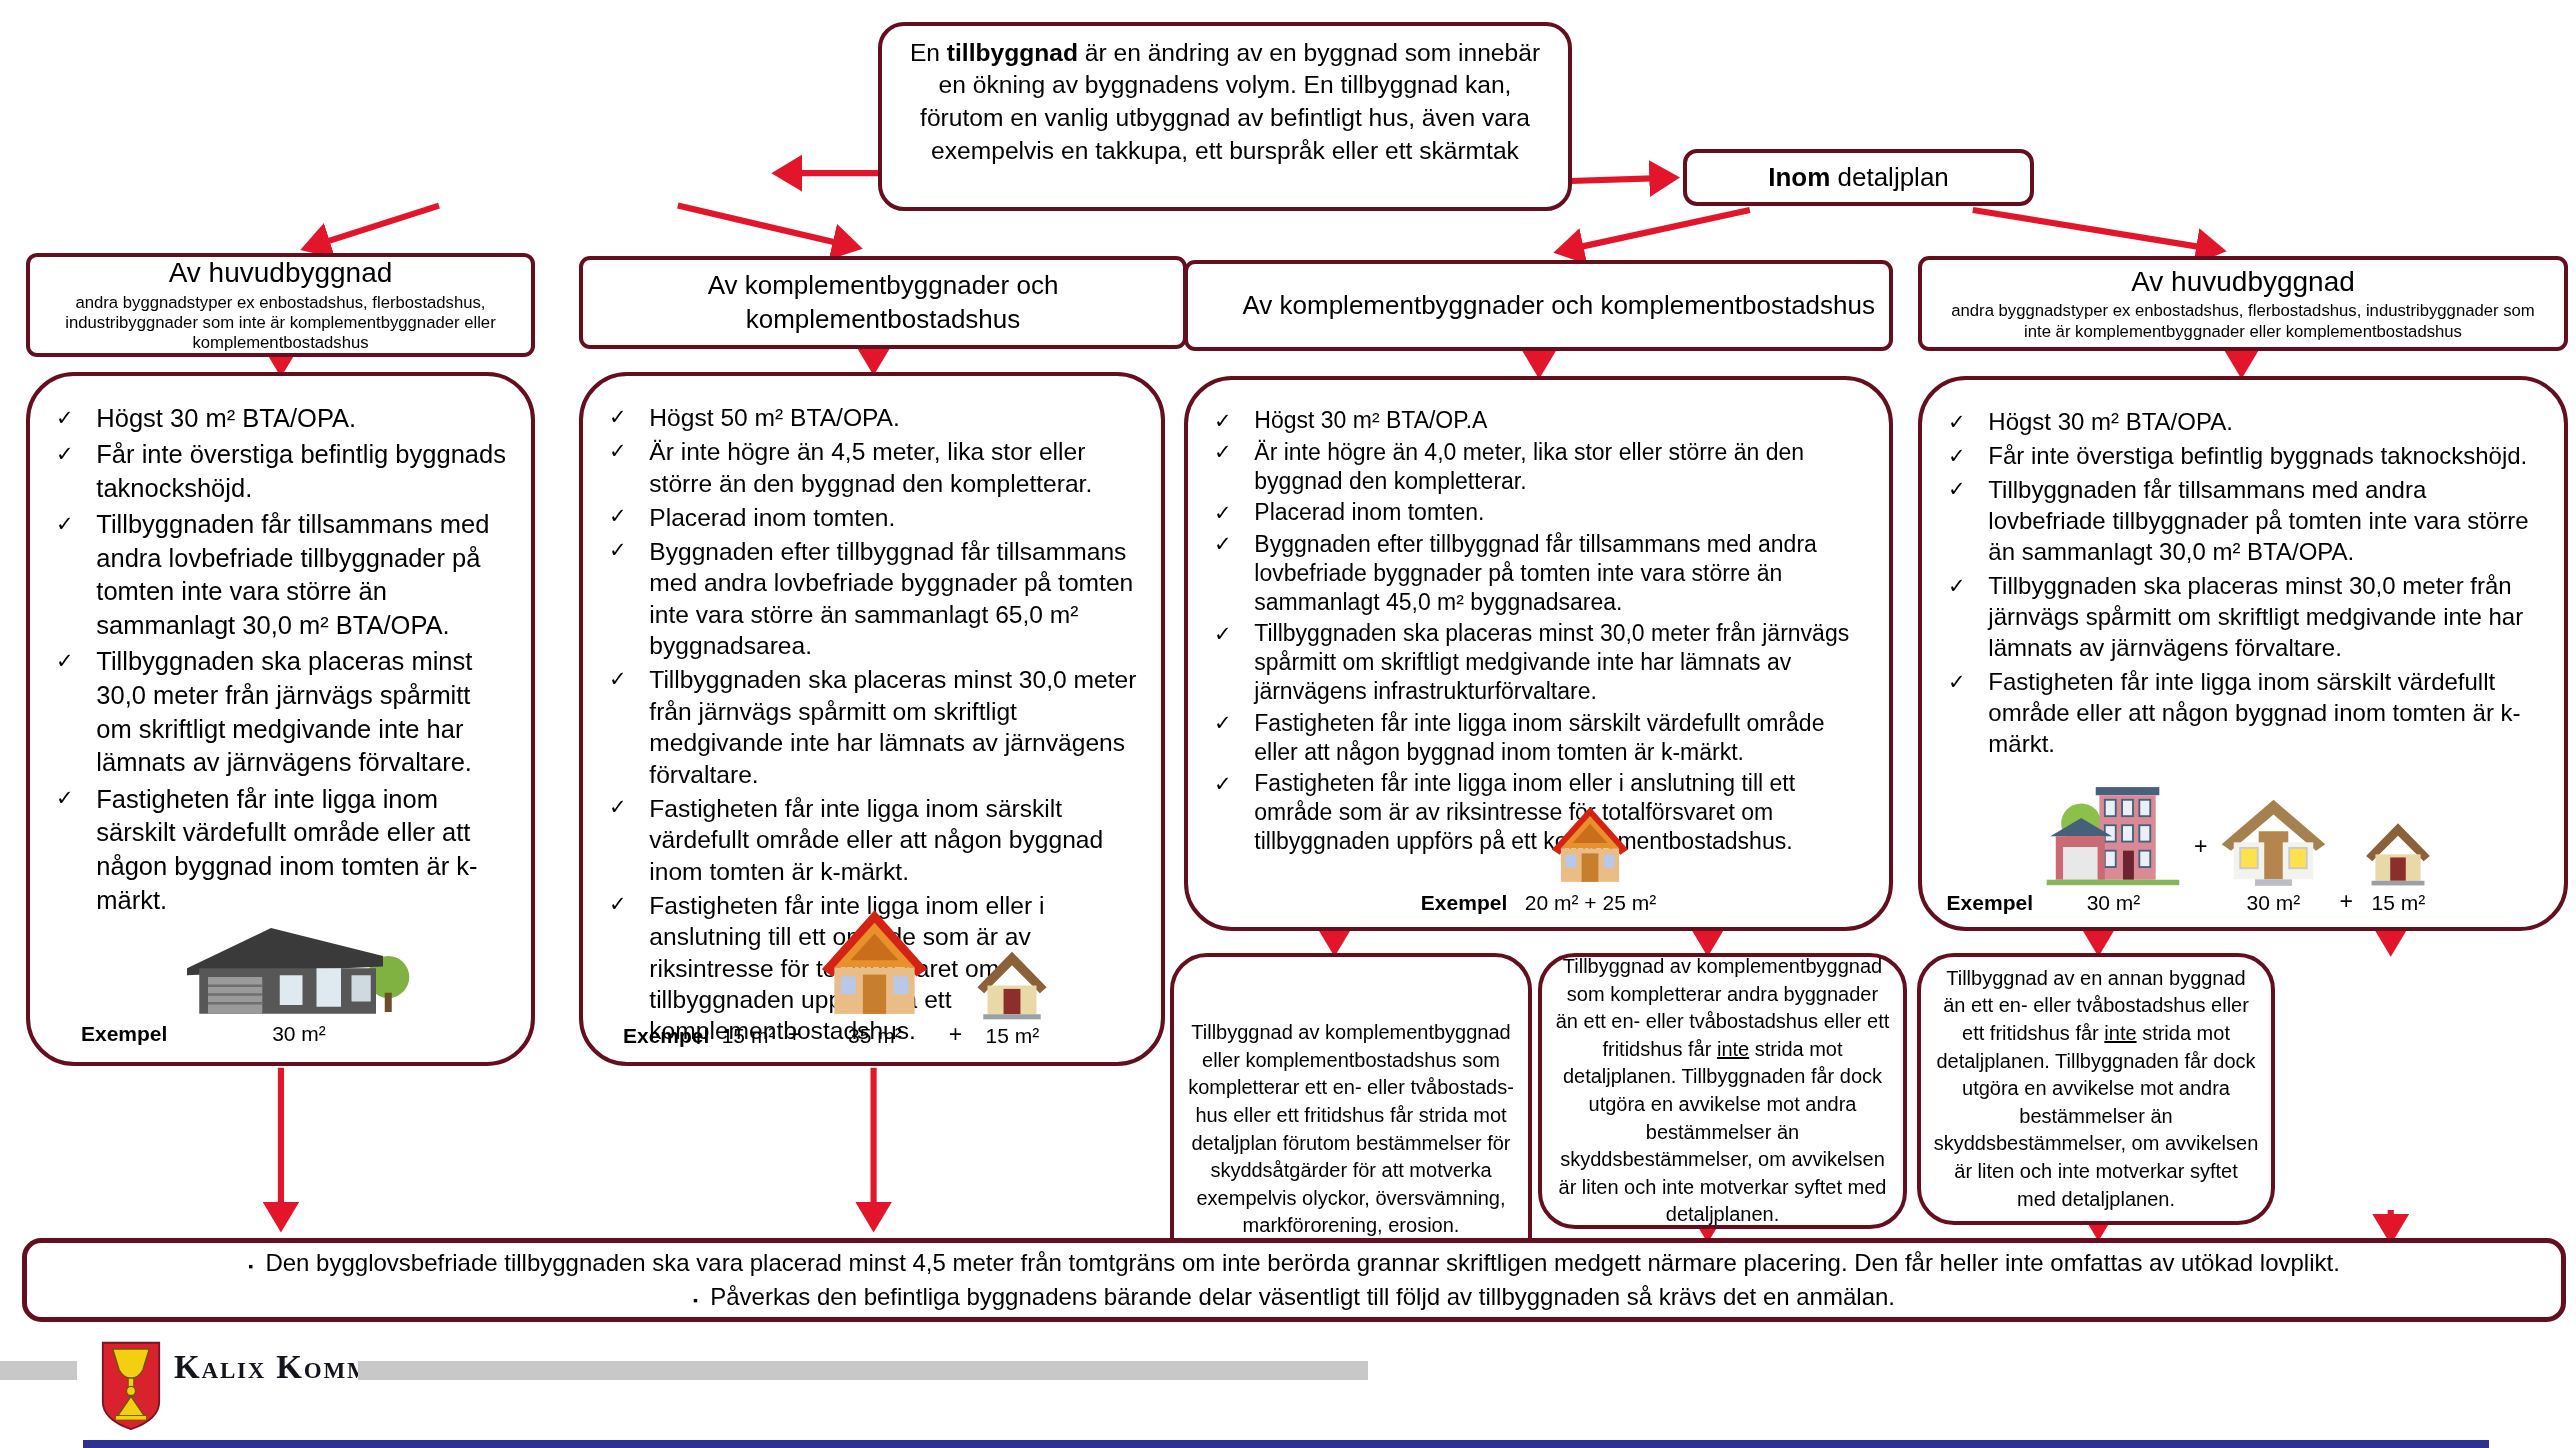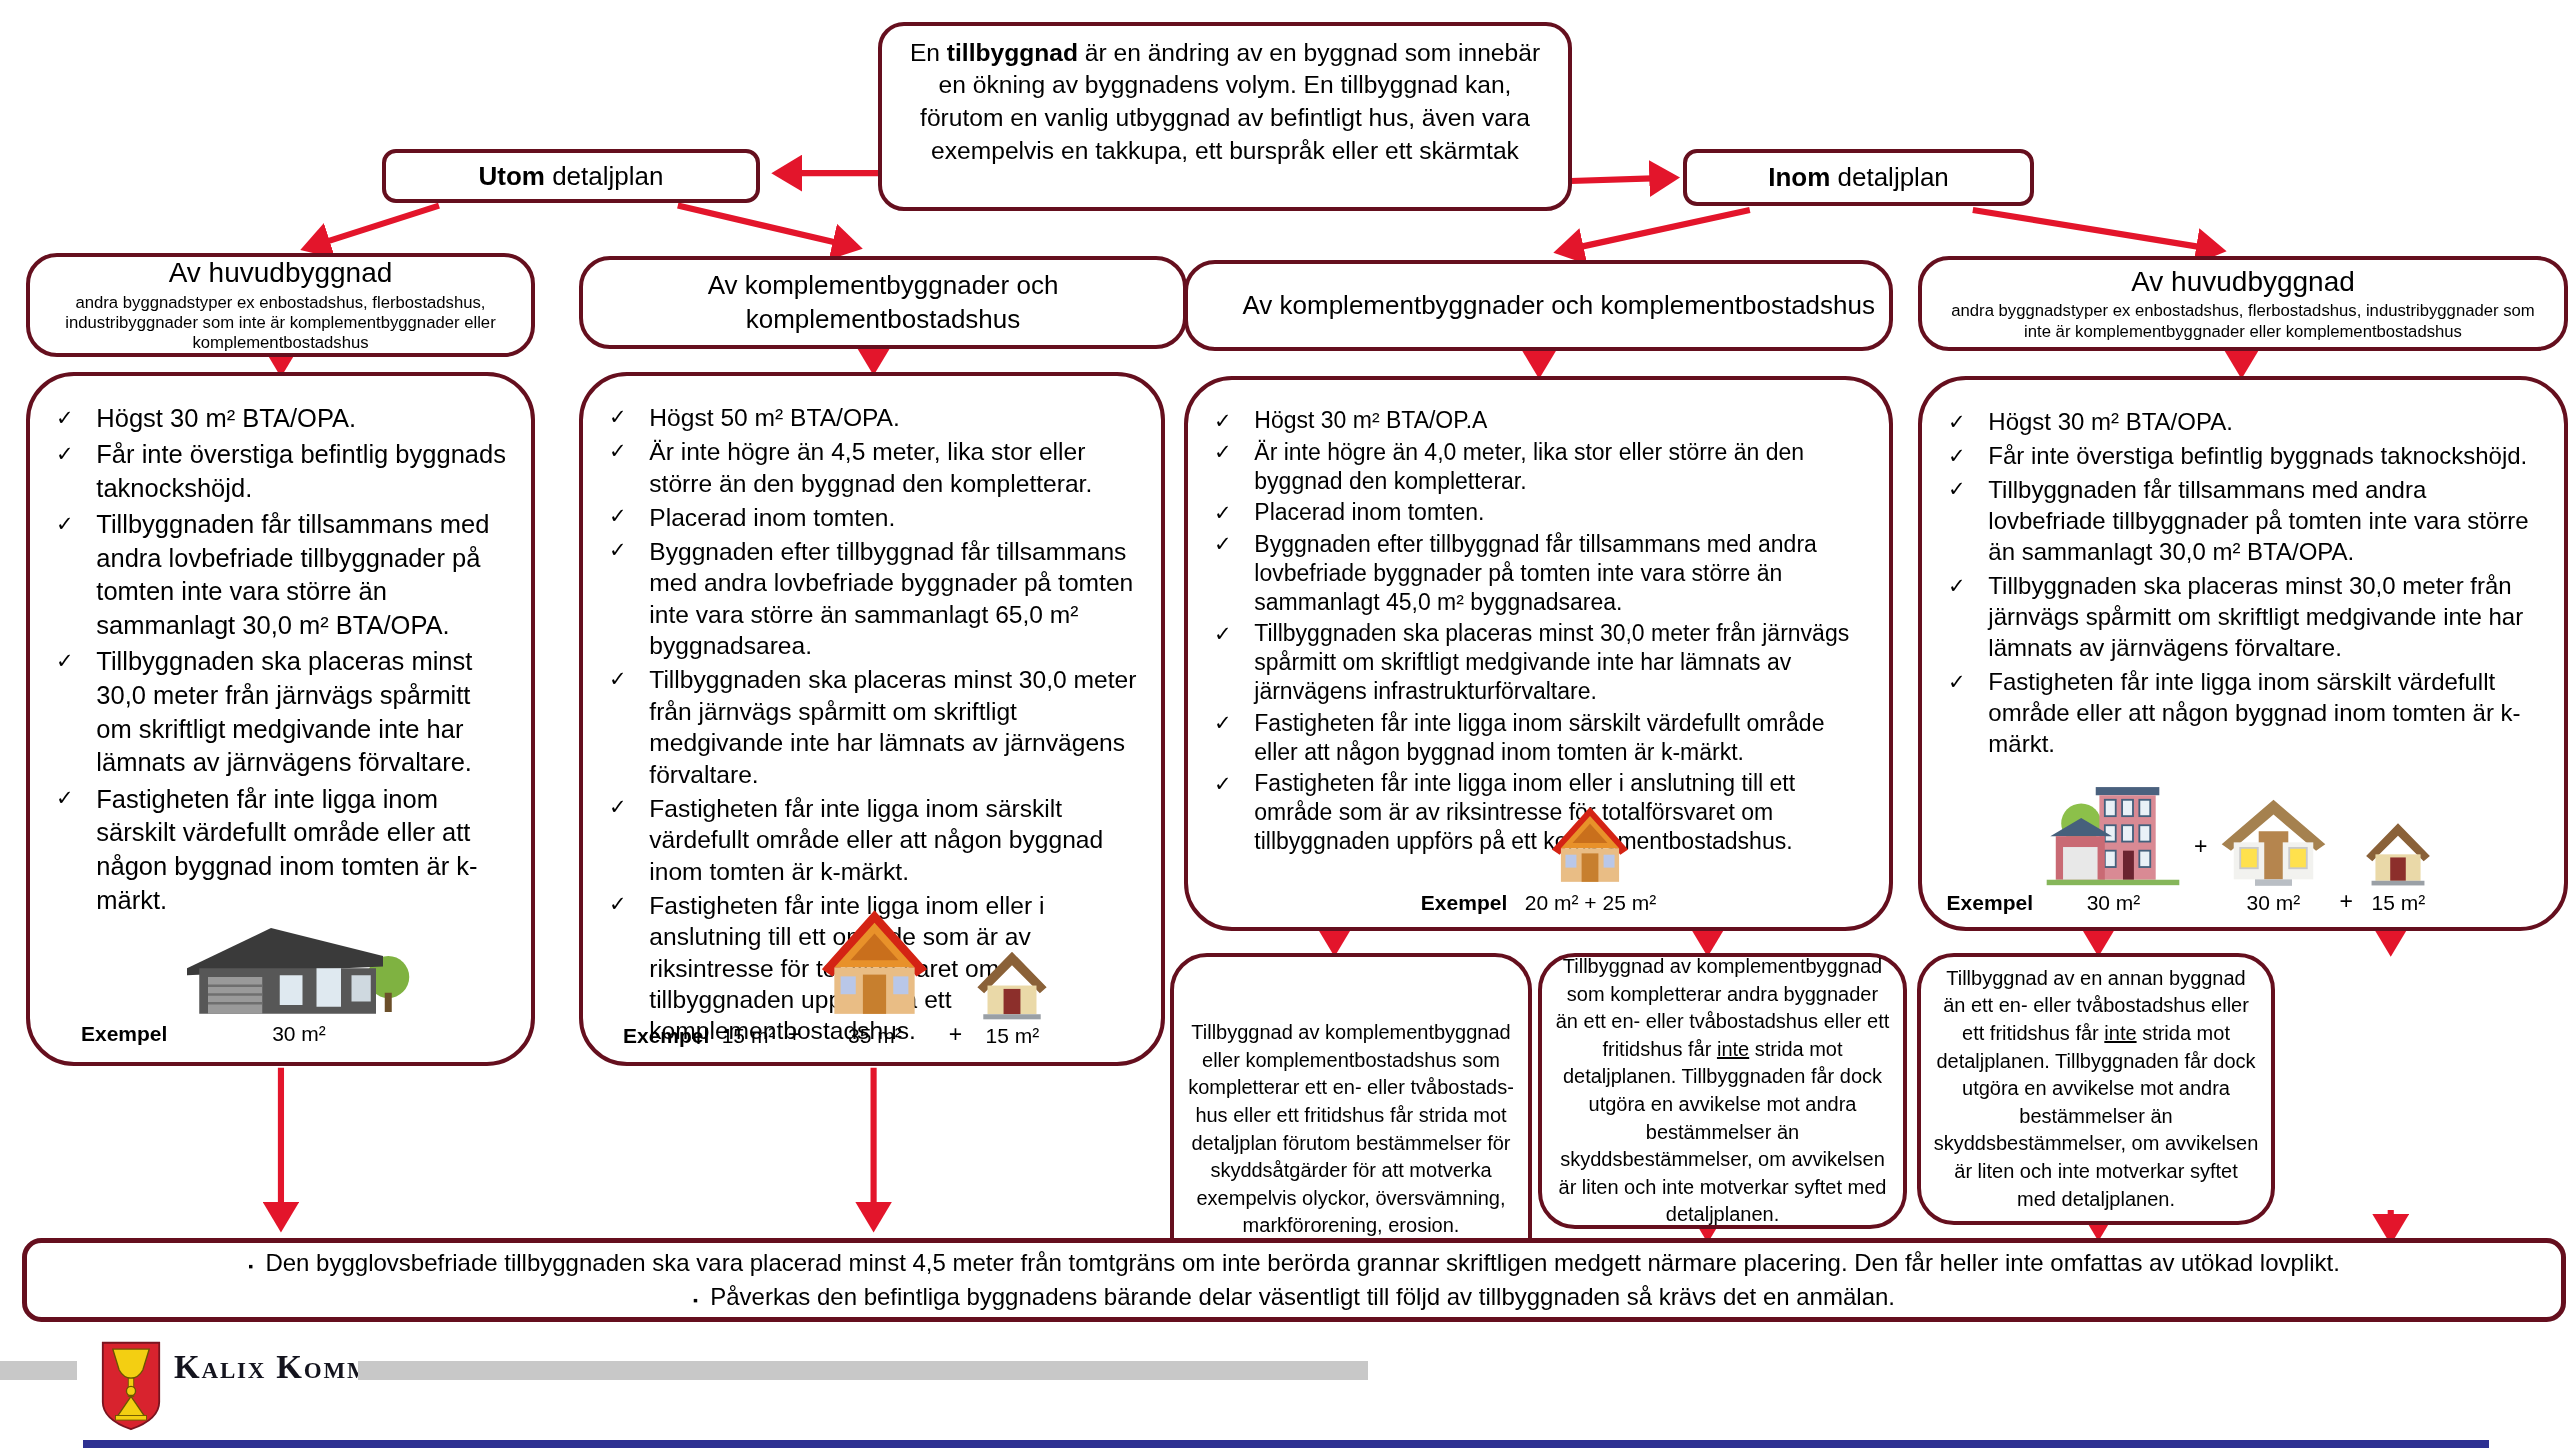--- a/index.html
+++ b/index.html
@@ -10,21 +10,21 @@
   
   #title-box{left:878px;top:22px;width:694px;height:189px;border-radius:26px;padding:10.5px 23px;}
   .tb-title{font-size:35px;font-weight:bold;margin-bottom:5.3px;}
   .tb-body{font-size:24.6px;line-height:1.33;}
   .b{font-weight:bold;}
   
   .plan-box{border-radius:14px;display:flex;align-items:center;justify-content:center;font-size:26px;}
   #utom-box{left:382px;top:149px;width:378px;height:54px;}
   #inom-box{left:1683px;top:149px;width:351px;height:57px;}
   
-  .bh{border-radius:31px;padding:7px 14px;display:flex;flex-direction:column;justify-content:center;}
+  .bh{border-radius:11px;padding:7px 14px;display:flex;flex-direction:column;justify-content:center;}
   #b1-header{left:26px;top:253px;width:509px;height:104px;}
   #b2-header{left:579px;top:256px;width:608px;height:93px;}
   #b3-header{left:1184px;top:260px;width:709px;height:91px;align-items:flex-end;}
   #b4-header{left:1918px;top:256px;width:650px;height:95px;}
   .bh-title{font-size:28px;line-height:1.2;}
   .bh-sub{font-size:16.7px;line-height:1.22;margin-top:2.6px;}
   .bh-big{font-size:26px;line-height:1.3;}
   
   .detail{border-radius:48px;padding:26px 19.3px 14px 26px;}
   #b1-detail{left:26px;top:372px;width:509px;height:694px;}
@@ -103,23 +103,20 @@
       <path d="M1945,1376 L1945,1384" marker-end="url(#ah)"></path>
       <path d="M2390,1374 L2390,1382" marker-end="url(#ah)"></path>
       <path d="M2723,1378 L2723,1386" marker-end="url(#ah)"></path>
     </g>
   </svg>
 
   <div id="title-box" class="box center">
     <div class="tb-body"><span>En </span><span class="b">tillbyggnad</span><span> är en ändring av en byggnad som innebär en ökning av byggnadens volym. En tillbyggnad kan, förutom en vanlig utbyggnad av befintligt hus, även vara exempelvis en takkupa, ett burspråk eller ett skärmtak</span></div>
   </div>
 
-  <div id="utom-box" class="box plan-box">
-    <span><span class="b">Utom</span><span> detaljplan</span></span>
-  </div>
   <div id="inom-box" class="box plan-box">
     <span><span class="b">Inom</span><span> detaljplan</span></span>
   </div>
 
   <div id="b1-header" class="box bh center">
     <div class="bh-title">Av huvudbyggnad</div>
     <div class="bh-sub">andra byggnadstyper ex enbostadshus, flerbostadshus, industribyggnader som inte är komplementbyggnader eller komplementbostadshus</div>
   </div>
   <div id="b2-header" class="box bh center">
     <div class="bh-big">Av komplementbyggnader och</div>

